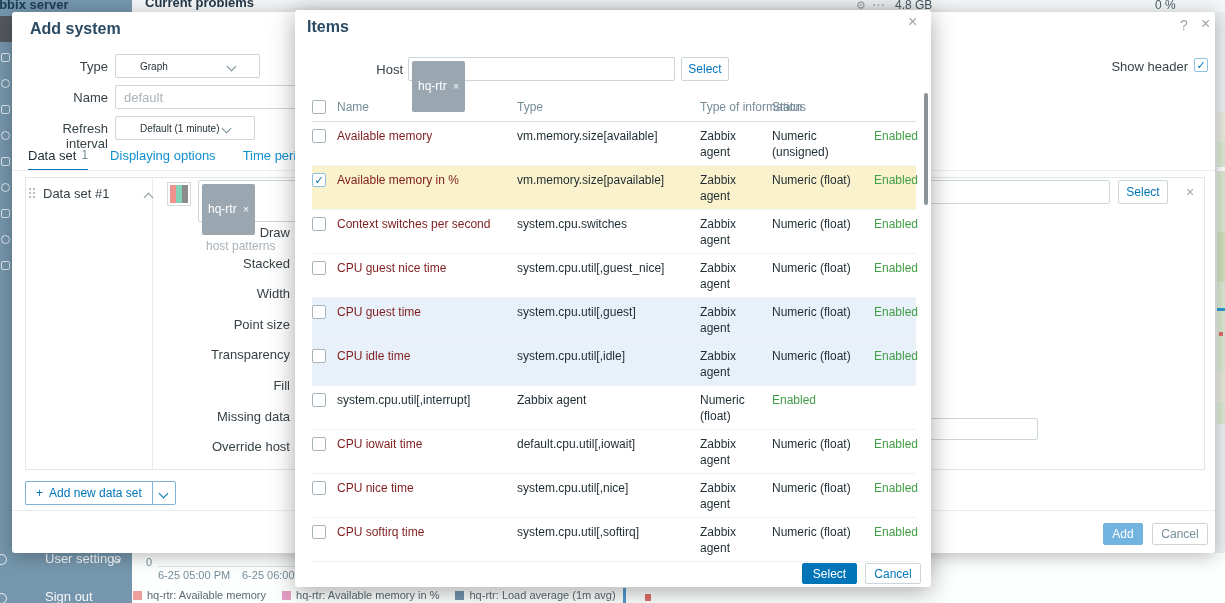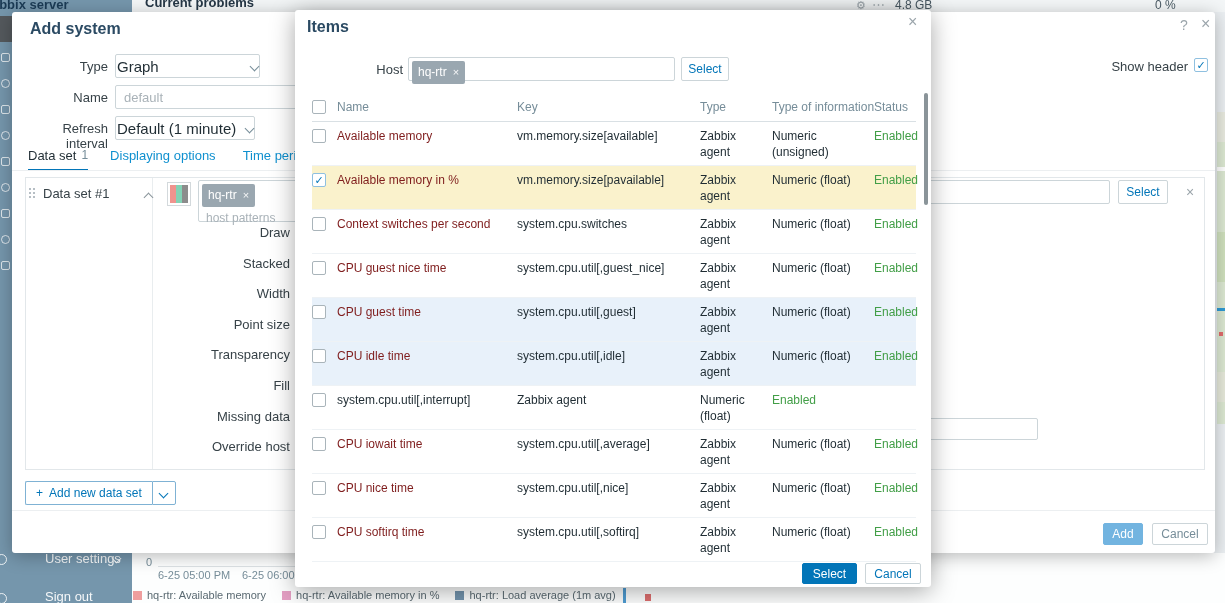--- a/index.html
+++ b/index.html
@@ -40,30 +40,30 @@
   .chev.up{transform:rotate(225deg)}
   .chev.white{border-color:rgba(255,255,255,.85)}
 
   
   .dlg{background:#fff;border-radius:3px}
   .btn{font-size:12px;border-radius:2px;display:flex;align-items:center;justify-content:center;cursor:pointer;font-family:inherit}
   .btn-outline{background:#fff;border:1px solid #ccd5d9;color:#0275b8}
   .btn-outline.gray{color:#768d99}
   .btn-primary{background:#0275b8;border:1px solid #0275b8;color:#fff}
   .btn-light{background:#72b4e0;border:1px solid #72b4e0;color:#fff}
-  .sel{border:1px solid #ccd5d9;border-radius:2px;background:#fff;font-size:15px;color:#1f2c33;display:flex;align-items:center;justify-content:space-between;padding:0 1px}
+  .sel{border:1px solid #ccd5d9;border-radius:2px;background:#fff;font-size:10px;color:#1f2c33;display:flex;align-items:center;justify-content:space-between;padding:0 24px}
   .tbox{border:1px solid #ccd5d9;border-radius:2px;background:#fff;font-size:13px;color:#1f2c33;font-family:inherit;padding:0 8px;outline:none}
   input.tbox::placeholder{color:#a9b2b8}
   .flabel{font-size:13px;color:#374248;text-align:right;position:absolute}
   .dlg-title{font-size:16px;font-weight:bold;color:#2b4a63;position:absolute}
   .icon-gray{color:#9ba5ab;position:absolute;cursor:pointer}
   .cb{width:14px;height:14px;border:1px solid #a9b4ba;border-radius:2px;background:#fff;font-size:11px;line-height:12px;text-align:center;color:#0275b8;flex:none}
   .cb.checked{border-color:#8fc0e0}
   .cb.checked::after{content:"✓"}
-  .chip{background:#9aa7b0;color:#fff;font-size:12px;border-radius:2px;padding:4px 6px;display:inline-flex;align-items:center;gap:6px;line-height:15px}
+  .chip{background:#9aa7b0;color:#fff;font-size:12px;border-radius:2px;padding:18px 6px;display:inline-flex;align-items:center;gap:6px;line-height:15px}
   .chip .x{opacity:.9;font-size:11px;cursor:pointer}
   .mselect{border:1px solid #ccd5d9;border-radius:2px;background:#fff;position:absolute}
   .link{color:#0f90cf;text-decoration:none}
   .hairline{position:absolute;background:#eceff1;height:1px}
 
   
   .addwidget{left:12px;top:12px;width:1203px;height:541px;box-shadow:0 3px 18px rgba(0,0,0,.28)}
   .tabs{position:absolute;left:16px;top:136px;display:flex;gap:22px;font-size:13px;height:23px}
   .tab{display:flex;gap:5px;align-items:flex-start;padding-bottom:5px;color:#0f90cf;cursor:pointer}
   .tab.active{color:#1f2c33;border-bottom:2px solid #0275b8}
@@ -254,21 +254,20 @@
       <span class="chip" style="margin:3px 0 0 3px">
         <span>hq-rtr</span>
           <span class="x">×</span>
       </span>
     </div>
     <button class="btn btn-outline abs" style="left:386px;top:47px;width:48px;height:24px">Select</button>
 
     <div class="ithead">
       <div><span class="cb" style="display:inline-block"></span></div>
       <div class="th">Name</div>
-      <div class="th">Key</div>
       <div class="th">Type</div>
       <div class="th">Type of information</div>
       <div class="th">Status</div>
     </div>
     <div class="itbody">
         <div class="irow">
     <div><span class="cb" style="display:inline-block"></span></div>
     <div><a class="nm link">Available memory</a></div>
     <div>vm.memory.size[available]</div>
     <div>Zabbix agent</div>
@@ -318,21 +317,21 @@
         <div class="irow">
     <div><span class="cb" style="display:inline-block"></span></div>
     <div>system.cpu.util[,interrupt]</div>
     <div>Zabbix agent</div>
     <div>Numeric (float)</div>
     <div class="st">Enabled</div>
   </div>
         <div class="irow">
     <div><span class="cb" style="display:inline-block"></span></div>
     <div><a class="nm link">CPU iowait time</a></div>
-    <div>system.cpu.util[,average]</div>
+    <div>default.cpu.util[,iowait]</div>
     <div>Zabbix agent</div>
     <div>Numeric (float)</div>
     <div class="st">Enabled</div>
   </div>
         <div class="irow">
     <div><span class="cb" style="display:inline-block"></span></div>
     <div><a class="nm link">CPU nice time</a></div>
     <div>system.cpu.util[,nice]</div>
     <div>Zabbix agent</div>
     <div>Numeric (float)</div>

